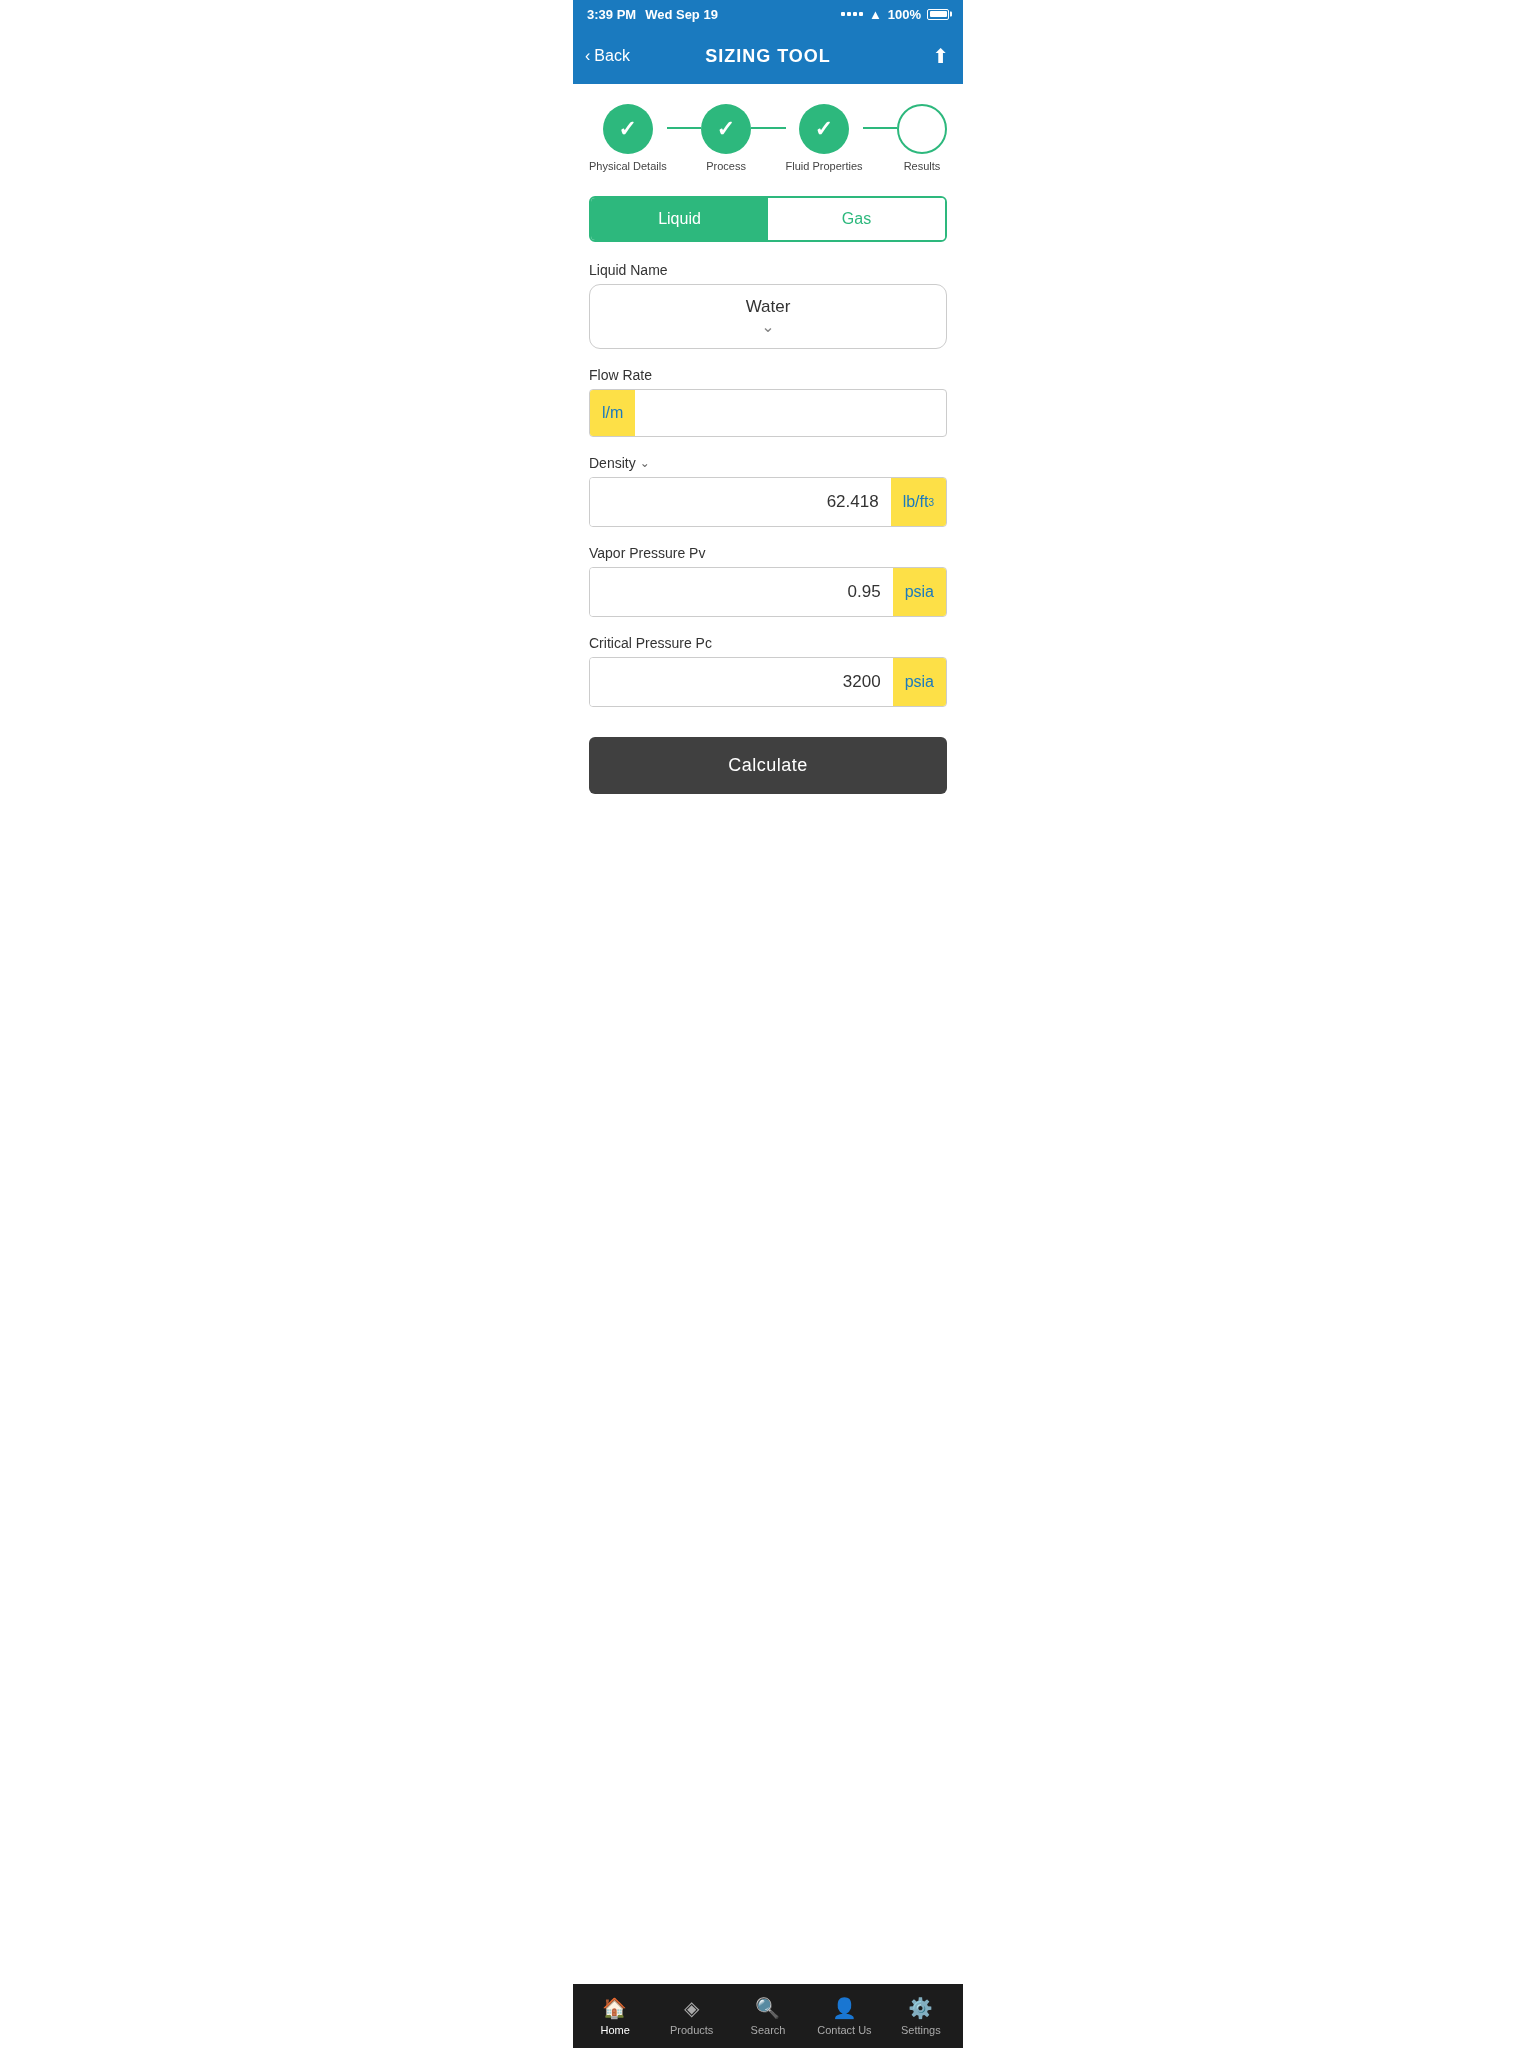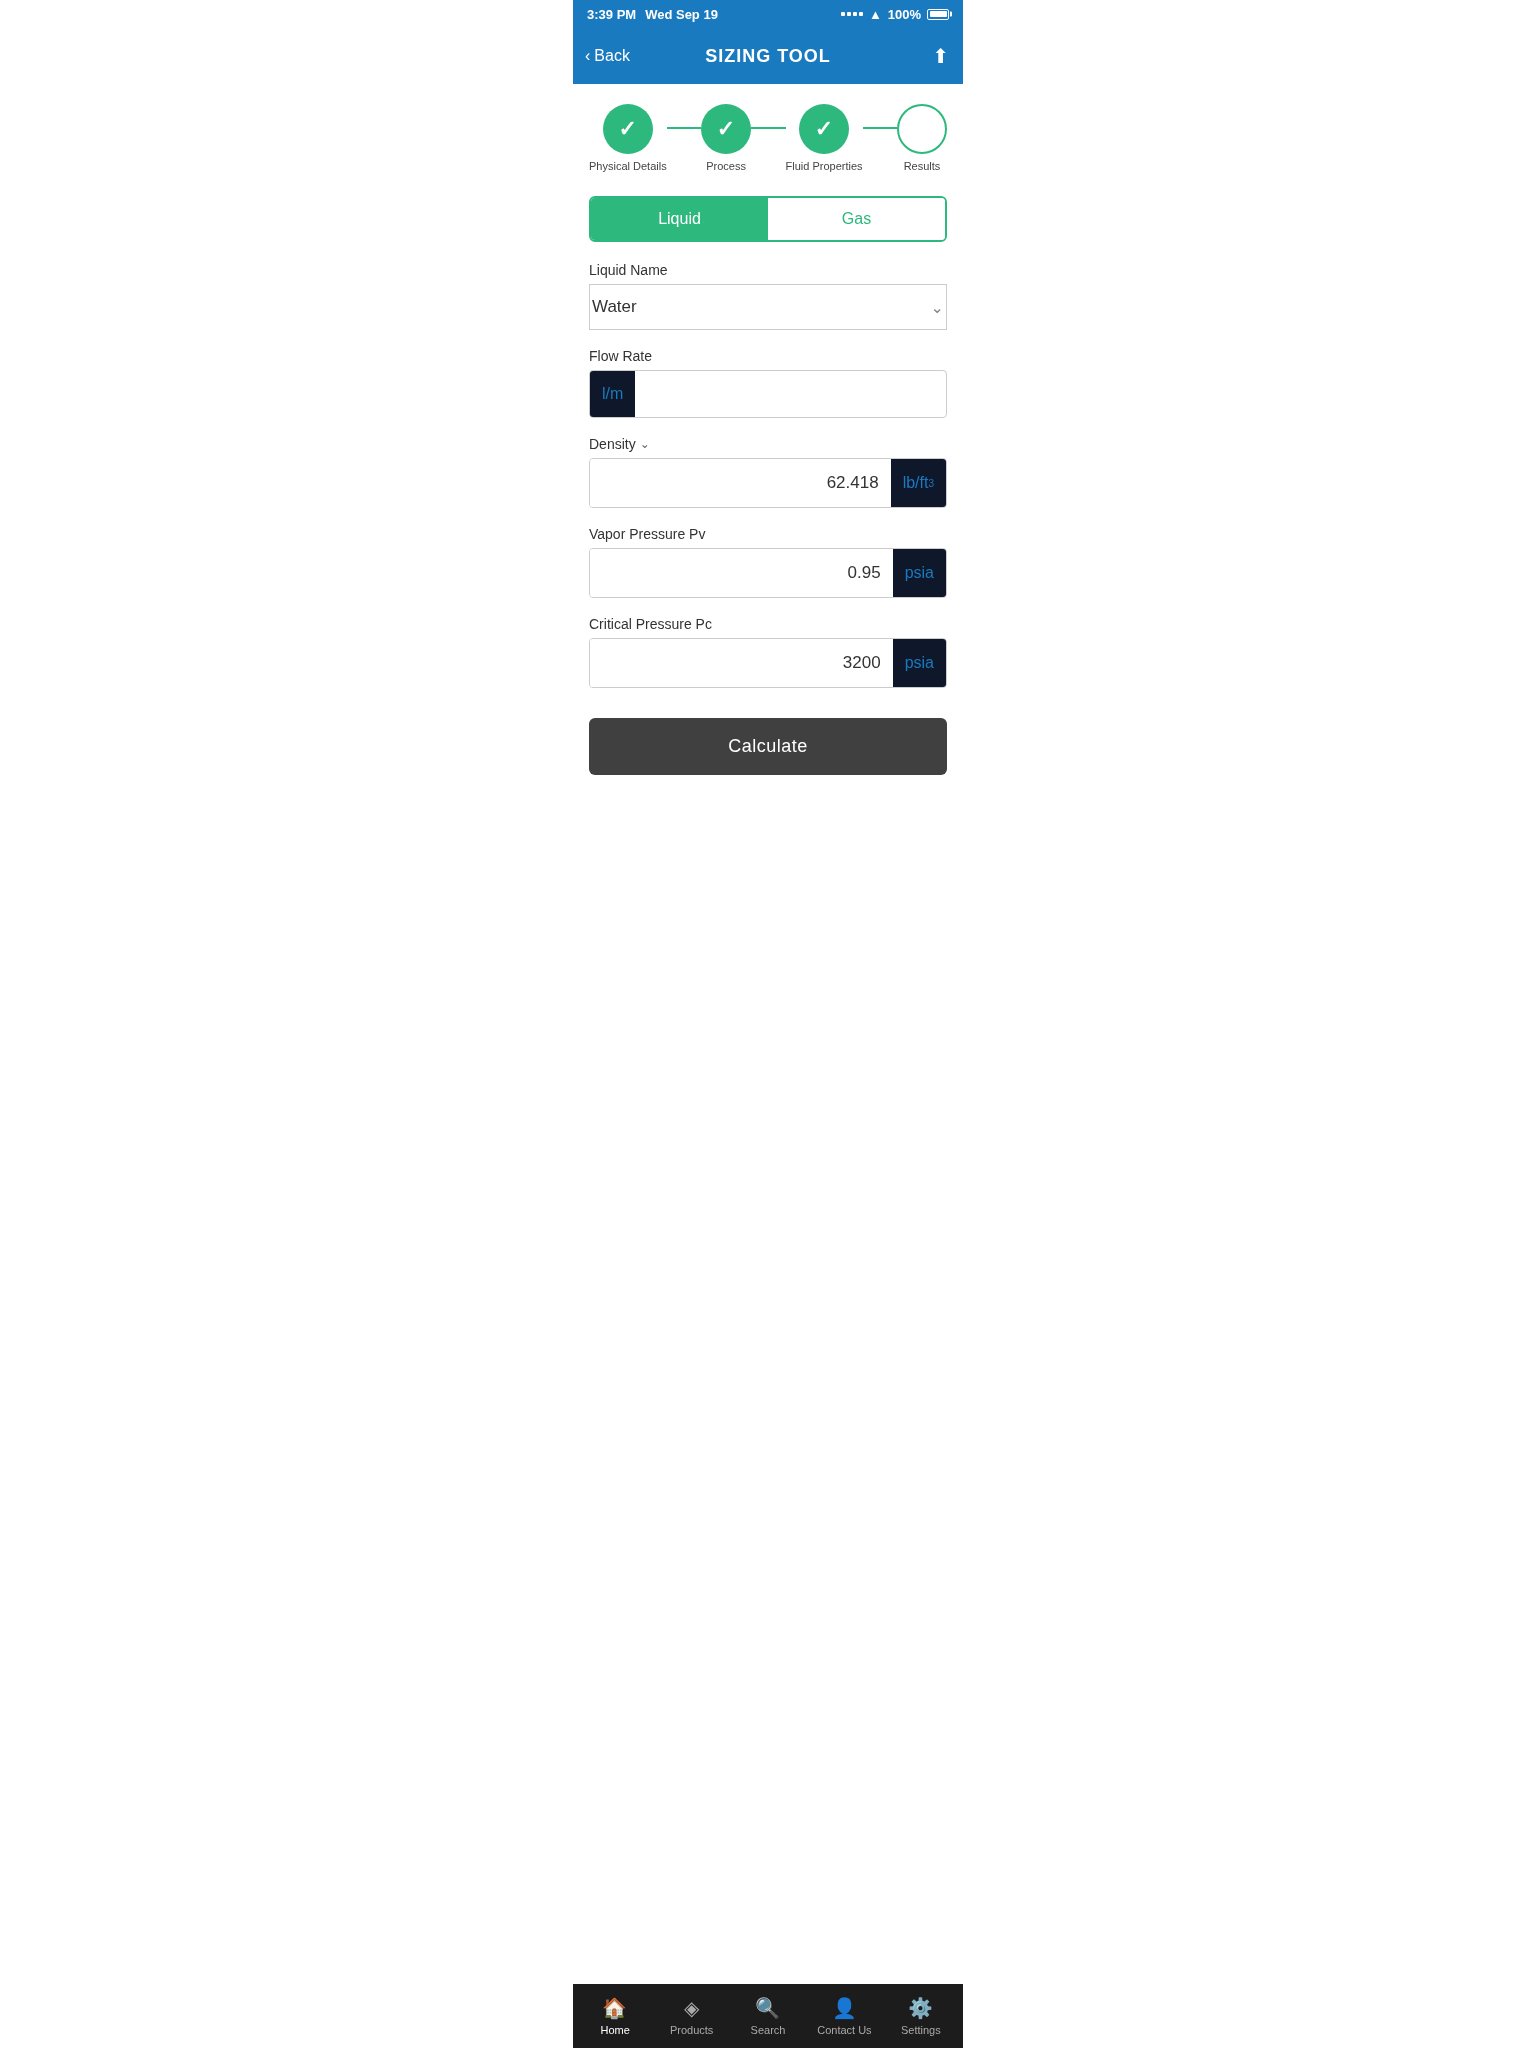--- a/index.html
+++ b/index.html
@@ -210,30 +210,31 @@
       border: none;
       outline: none;
       background: white;
     }
     .input-unit {
       padding: 14px 12px;
       font-size: 16px;
       color: #1a7abf;
       display: flex;
       align-items: center;
-      background: #0f172a;
+      background: #fde047;
     }
     .select-row {
       display: flex;
       border: 1.5px solid #ccc;
-      border-radius: 0;
+      border-radius: 11px;
       align-items: center;
       padding: 12px 2px;
       background: white;
       cursor: pointer;
+      flex-direction: column;
     }
     .select-value {
       flex: 1;
       font-size: 17px;
       color: #333;
     }
     .select-chevron {
       font-size: 16px;
       color: #888;
     }

